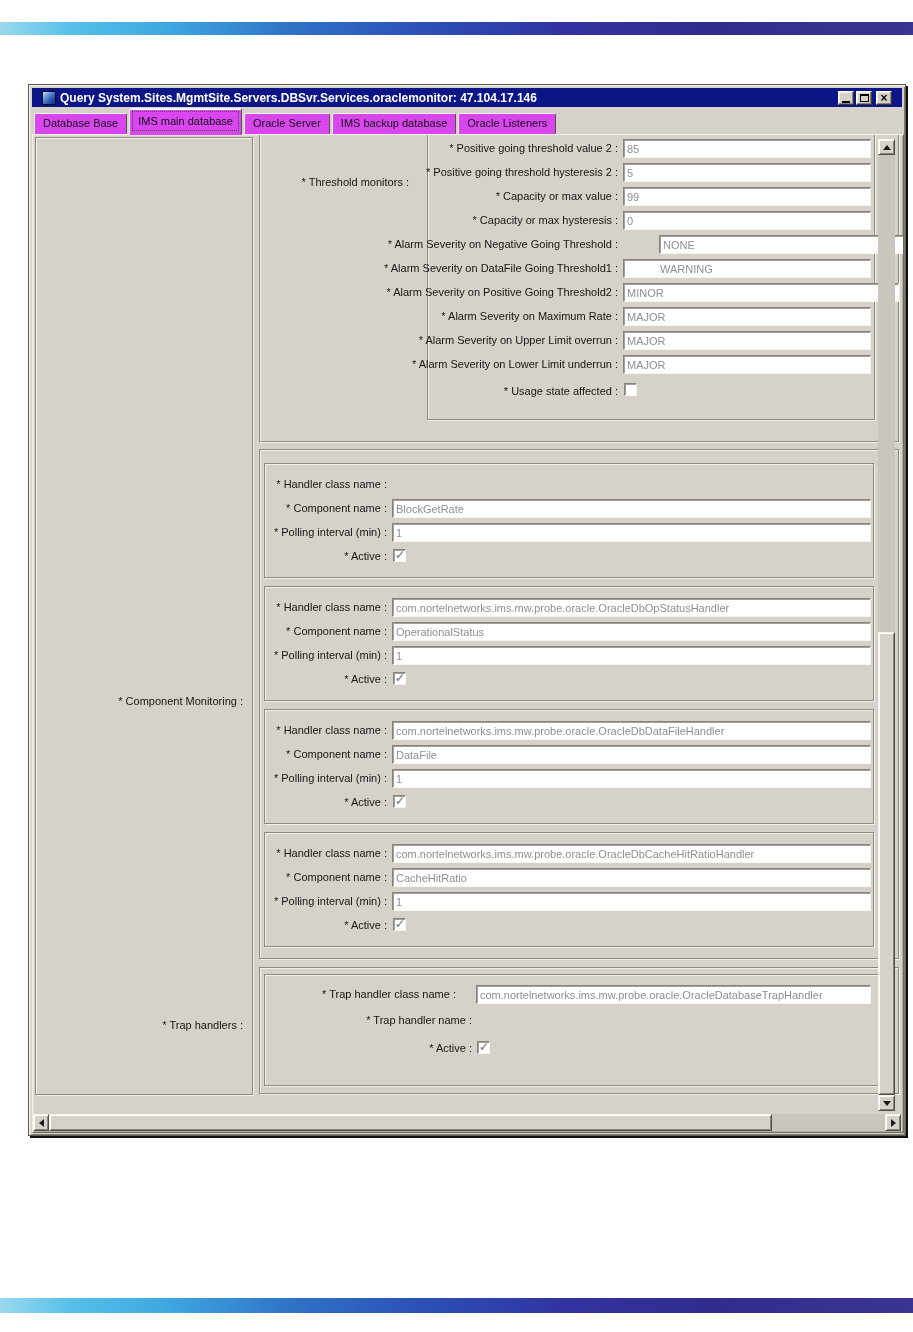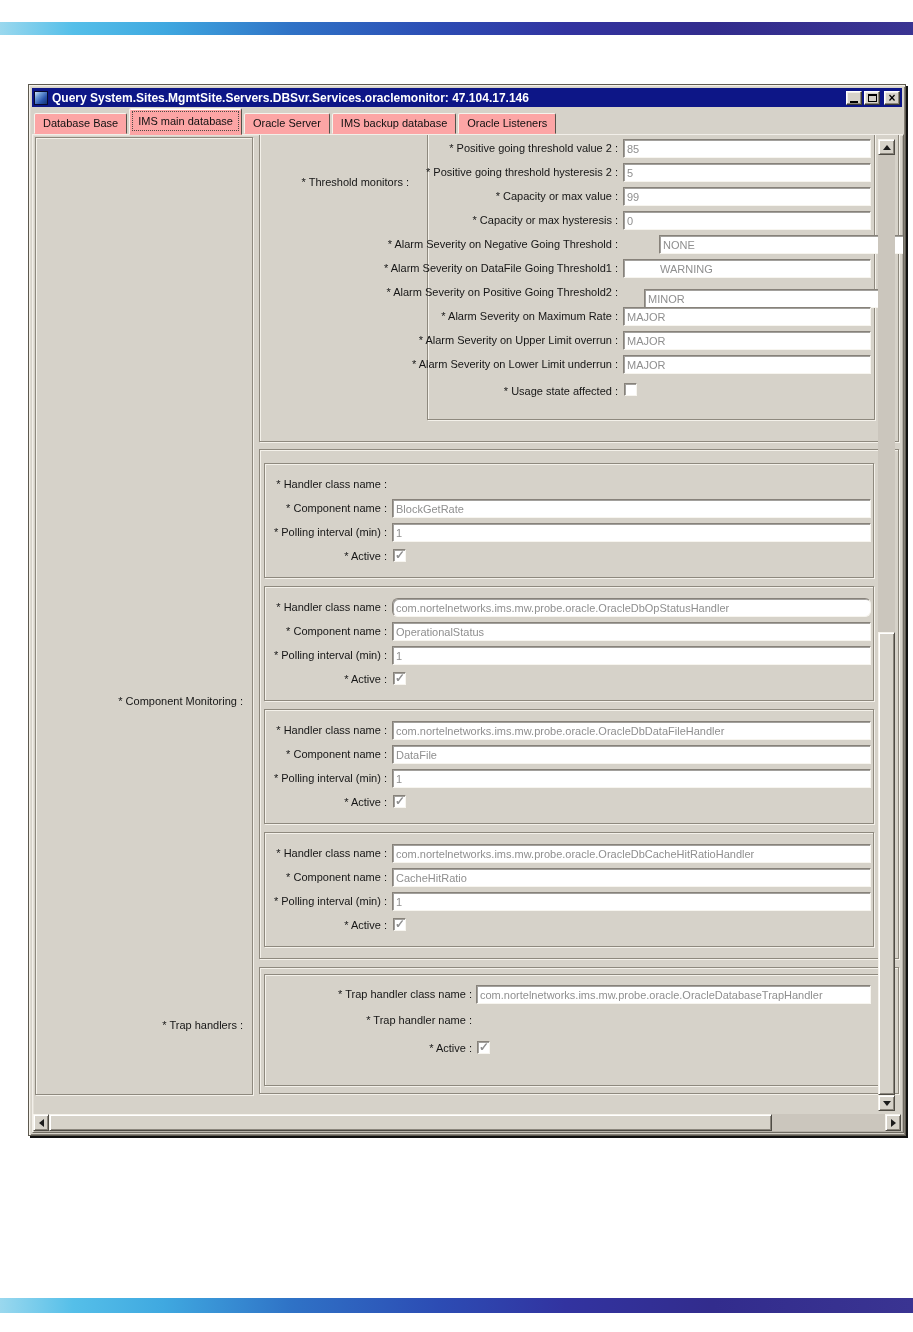--- a/index.html
+++ b/index.html
@@ -17,21 +17,21 @@
 
   
   .win {
     position:absolute; left:28px; top:84px; width:878px; height:1052px;
     background:#d6d2c9; border:1px solid #5d594f;
     box-shadow: inset 1px 1px 0 #f4f1ea, inset 2px 2px 0 #dfdbd2,
                 inset -1px -1px 0 #847f76, 2px 2px 0 #101010;
   }
   .titlebar {
     position:absolute; left:3px; top:3px; right:3px; height:19px;
-    background:#0d1687; display:flex; align-items:center; padding:0 2px;
+    background:#0d1687; display:flex; align-items:center; padding:0 10px;
   }
   .app-icon {
     width:14px; height:14px; margin-right:4px; flex:0 0 auto;
     background:linear-gradient(135deg,#cfe2f4 0%,#6f9bd8 30%,#2c56b0 65%,#16336f 100%);
     border:1px solid #0a0a2e;
   }
   .tb-title {
     color:#ffffff; font-size:12px; font-weight:bold; white-space:nowrap;
     overflow:hidden; flex:1 1 auto; letter-spacing:0px;
   }
@@ -47,21 +47,21 @@
   .gl-max { width:9px; height:8px; border:1px solid #000; border-top:2px solid #000; }
   .gl-close { font-size:12px; font-weight:bold; color:#000; line-height:10px; }
 
   
   .tabbar {
     position:absolute; left:5px; top:22px; height:27px; right:3px;
     display:flex; align-items:flex-end;
   }
   .tab {
     position:relative; height:21px; padding:3px 8px 3px; margin-right:2px;
-    font-size:11px; color:#101010; background:#fca5a5; white-space:nowrap;
+    font-size:11px; color:#101010; background:#d946ef; white-space:nowrap;
     border:1px solid; border-color:#f6f3ec #55524a transparent #f6f3ec;
     border-top-left-radius:2px; border-top-right-radius:2px;
   }
   .tab.sel {
     height:27px; padding-top:6px; z-index:3; margin-bottom:-1px;
     box-shadow: inset 0 1px 0 #ffffff;
   }
   .tab.sel::after {
     content:""; position:absolute; left:2px; right:2px; top:2px; bottom:3px;
     border:1px dotted #4d4a44;
@@ -173,40 +173,40 @@
     <input class="tin" style="left: 590px; top: 28px; width: 248px;" readonly="" value="5">
     <div class="lbl" style="left:250px;top:55px;width:335px;">* Capacity or max value :</div>
     <input class="tin" style="left: 590px; top: 52px; width: 248px;" readonly="" value="99">
     <div class="lbl" style="left:250px;top:79px;width:335px;">* Capacity or max hysteresis :</div>
     <input class="tin" style="left: 590px; top: 76px; width: 248px;" readonly="" value="0">
     <div class="lbl" style="left:250px;top:103px;width:335px;">* Alarm Severity on Negative Going Threshold :</div>
     <input class="tin" style="left: 590px; top: 100px; width: 248px; margin-left: 36px;" readonly="" value="NONE">
     <div class="lbl" style="left:250px;top:127px;width:335px;">* Alarm Severity on DataFile Going Threshold1 :</div>
     <input class="tin" style="left: 590px; top: 124px; width: 248px; padding-left: 36px;" readonly="" value="WARNING">
     <div class="lbl" style="left:250px;top:151px;width:335px;">* Alarm Severity on Positive Going Threshold2 :</div>
-    <input class="tin" style="left: 611px; top: 148px; width: 248px; margin-top: 6px;" readonly="" value="MINOR">
+    <input class="tin" style="left: 590px; top: 148px; width: 276px;" readonly="" value="MINOR">
     <div class="lbl" style="left:250px;top:175px;width:335px;">* Alarm Severity on Maximum Rate :</div>
     <input class="tin" style="left: 590px; top: 172px; width: 248px;" readonly="" value="MAJOR">
     <div class="lbl" style="left:250px;top:199px;width:335px;">* Alarm Severity on Upper Limit overrun :</div>
     <input class="tin" style="left: 590px; top: 196px; width: 248px;" readonly="" value="MAJOR">
     <div class="lbl" style="left:250px;top:223px;width:335px;">* Alarm Severity on Lower Limit underrun :</div>
     <input class="tin" style="left: 590px; top: 220px; width: 248px;" readonly="" value="MAJOR">
     <div class="lbl" style="left:250px;top:250px;width:335px;">* Usage state affected :</div>
     <div class="cb" style="left:591px;top:248px;"></div>
 
     <div class="lbl" style="left:226px;top:343px;width:128px;">* Handler class name :</div>
     <div class="lbl" style="left:226px;top:367px;width:128px;">* Component name :</div>
     <input class="tin" style="left: 359px; top: 364px; width: 479px;" readonly="" value="BlockGetRate">
     <div class="lbl" style="left:226px;top:391px;width:128px;">* Polling interval (min) :</div>
     <input class="tin" style="left: 359px; top: 388px; width: 479px;" readonly="" value="1">
     <div class="lbl" style="left:226px;top:415px;width:128px;">* Active :</div>
     <div class="cb checked" style="left:360px;top:414px;"></div>
 
     <div class="lbl" style="left:226px;top:466px;width:128px;">* Handler class name :</div>
-    <input class="tin" style="left: 359px; top: 463px; width: 479px; border-radius: 6px;" readonly="" value="com.nortelnetworks.ims.mw.probe.oracle.OracleDbOpStatusHandler">
+    <input class="tin" style="left: 359px; top: 463px; width: 479px;" readonly="" value="com.nortelnetworks.ims.mw.probe.oracle.OracleDbOpStatusHandler">
     <div class="lbl" style="left:226px;top:490px;width:128px;">* Component name :</div>
     <input class="tin" style="left: 359px; top: 487px; width: 479px;" readonly="" value="OperationalStatus">
     <div class="lbl" style="left:226px;top:514px;width:128px;">* Polling interval (min) :</div>
     <input class="tin" style="left: 359px; top: 511px; width: 479px;" readonly="" value="1">
     <div class="lbl" style="left:226px;top:538px;width:128px;">* Active :</div>
     <div class="cb checked" style="left:360px;top:537px;"></div>
 
     <div class="lbl" style="left:226px;top:589px;width:128px;">* Handler class name :</div>
     <input class="tin" style="left: 359px; top: 586px; width: 479px;" readonly="" value="com.nortelnetworks.ims.mw.probe.oracle.OracleDbDataFileHandler">
     <div class="lbl" style="left:226px;top:613px;width:128px;">* Component name :</div>
@@ -218,21 +218,21 @@
 
     <div class="lbl" style="left:226px;top:712px;width:128px;">* Handler class name :</div>
     <input class="tin" style="left: 359px; top: 709px; width: 479px;" readonly="" value="com.nortelnetworks.ims.mw.probe.oracle.OracleDbCacheHitRatioHandler">
     <div class="lbl" style="left:226px;top:736px;width:128px;">* Component name :</div>
     <input class="tin" style="left: 359px; top: 733px; width: 479px;" readonly="" value="CacheHitRatio">
     <div class="lbl" style="left:226px;top:760px;width:128px;">* Polling interval (min) :</div>
     <input class="tin" style="left: 359px; top: 757px; width: 479px;" readonly="" value="1">
     <div class="lbl" style="left:226px;top:784px;width:128px;">* Active :</div>
     <div class="cb checked" style="left:360px;top:783px;"></div>
 
-    <div class="lbl" style="left:236px;top:853px;width:203px;">* Trap handler class name :</div>
+    <div class="lbl" style="left:220px;top:853px;width:203px;">* Trap handler class name :</div>
     <input class="tin" style="left: 443px; top: 850px; width: 395px;" readonly="" value="com.nortelnetworks.ims.mw.probe.oracle.OracleDatabaseTrapHandler">
     <div class="lbl" style="left:236px;top:879px;width:203px;">* Trap handler name :</div>
     <div class="lbl" style="left:236px;top:907px;width:203px;">* Active :</div>
     <div class="cb checked" style="left:444px;top:906px;"></div>
 
     <div class="strack" style="left:845px;top:20px;width:17px;height:940px;"></div>
     <div class="sbtn" style="left:845px;top:4px;width:17px;height:16px;">
         <span class="arr up"></span>
       </div>
     <div class="sthumb" style="left:845px;top:497px;width:17px;height:463px;"></div>

